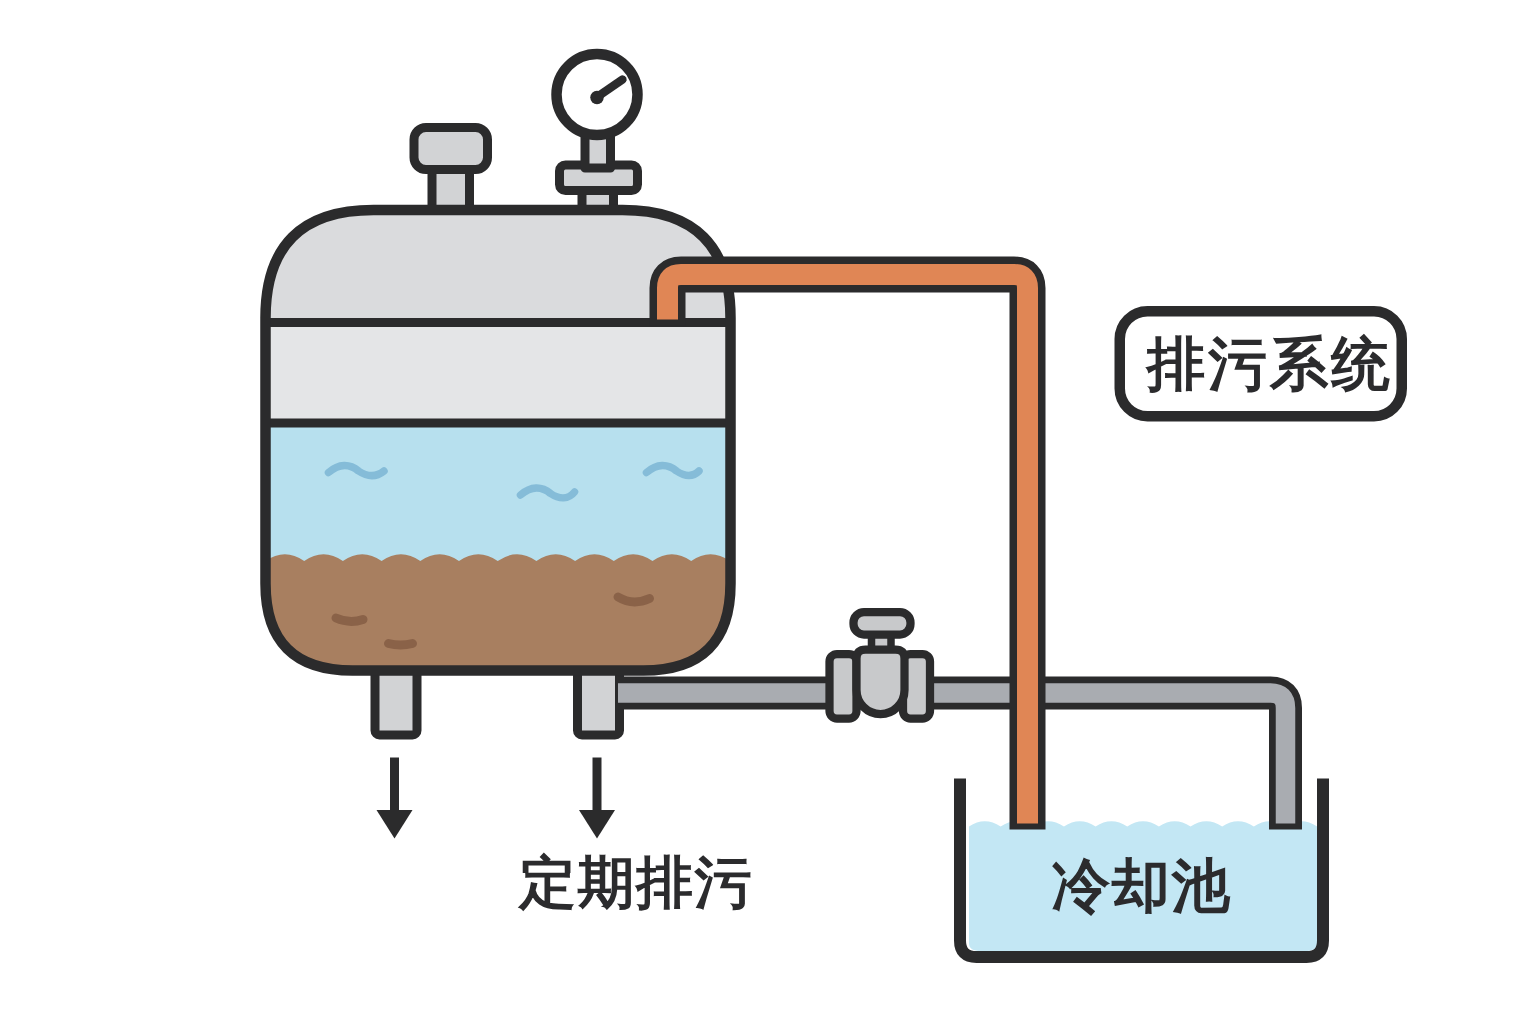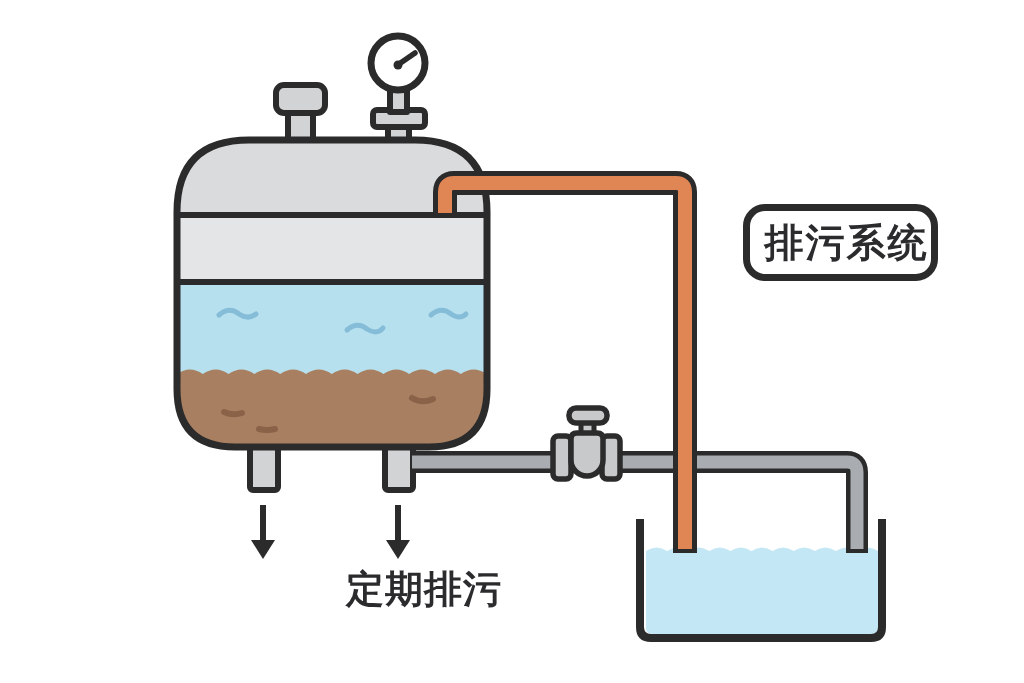--- a/index.html
+++ b/index.html
@@ -102,14 +102,15 @@
       <path d="M263,559 L251,540 H275 Z" stroke="none" fill="#2b2b2c"></path>
       <path d="M398,505 V541" stroke-width="6"></path>
       <path d="M398,559 L386,540 H410 Z" stroke="none" fill="#2b2b2c"></path>
     </g>
   </svg>
 
   <div class="system-box">
     <span>排污系统</span>
   </div>
   <div class="txt caption caption-continuous">定期排污</div>
+  <div class="txt pool-label">冷却池</div>
 
 </div>
 
 </body></html>

